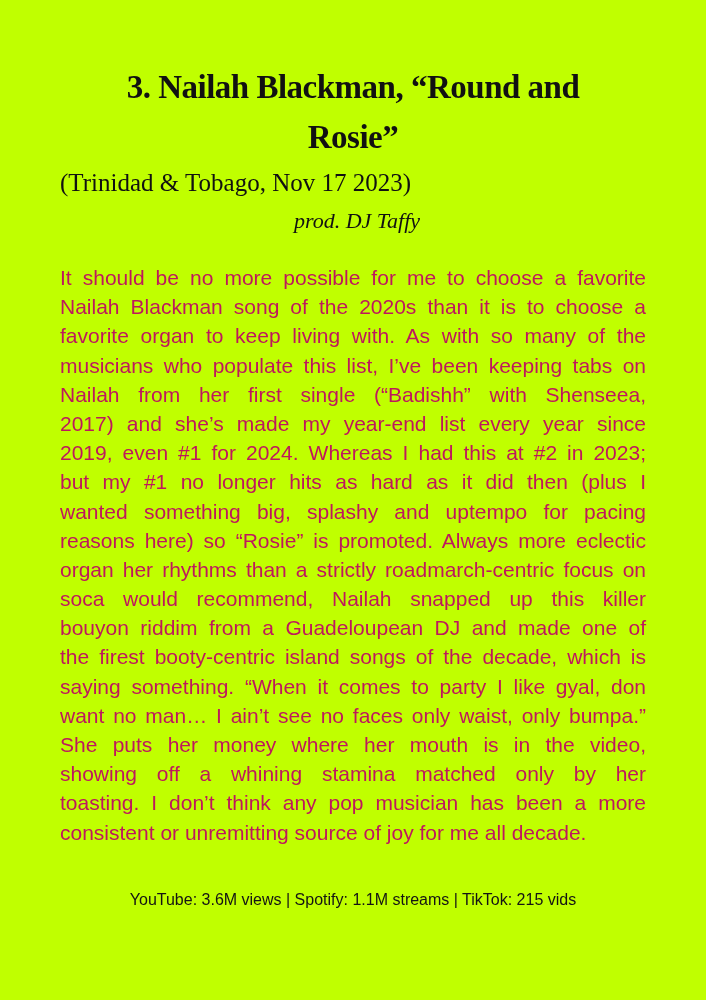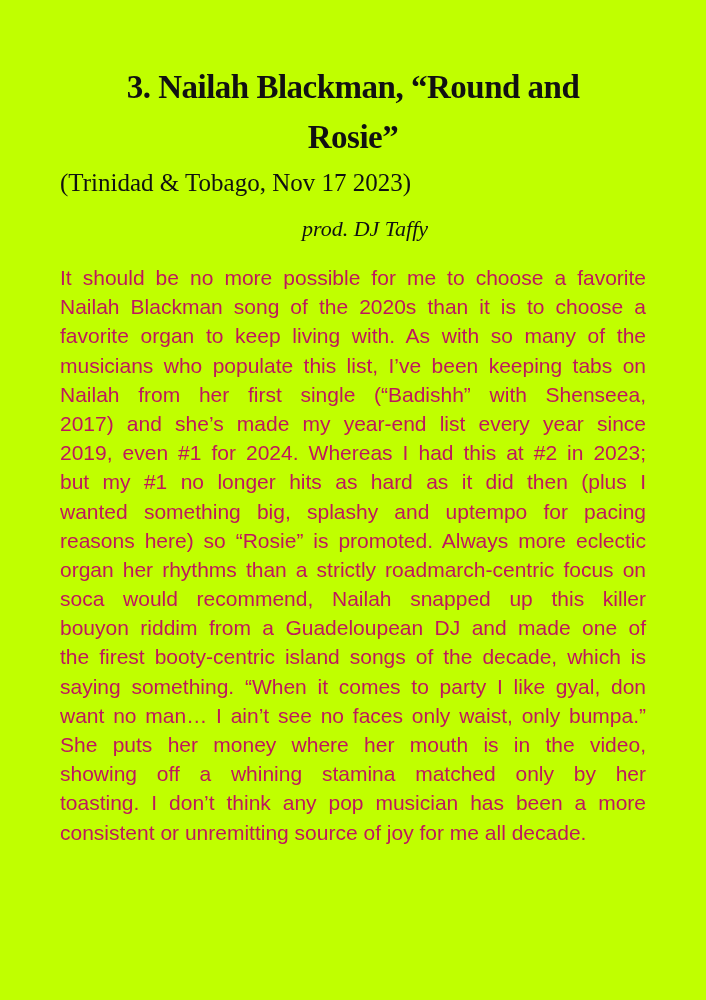--- a/index.html
+++ b/index.html
@@ -50,21 +50,21 @@
     .producer {
       position: absolute;
       left: 60px;
       top: 202px;
       width: 586px;
       text-align: center;
       font-family: "Liberation Serif", "DejaVu Serif", serif;
       font-style: italic;
       font-size: 22px;
       line-height: 30px;
-      margin: 12px;
+      margin: 4px;
       color: #111;
     }
     .body-text {
       position: absolute;
       left: 60px;
       top: 263px;
       width: 586px;
       font-family: "Liberation Sans", "DejaVu Sans", sans-serif;
       font-size: 21px;
       line-height: 29.2px;
@@ -124,13 +124,14 @@
     <span class="line">bouyon riddim from a Guadeloupean DJ and made one of</span>
     <span class="line">the firest booty-centric island songs of the decade, which is</span>
     <span class="line">saying something. “When it comes to party I like gyal, don</span>
     <span class="line">want no man… I ain’t see no faces only waist, only bumpa.”</span>
     <span class="line">She puts her money where her mouth is in the video,</span>
     <span class="line">showing off a whining stamina matched only by her</span>
     <span class="line">toasting. I don’t think any pop musician has been a more</span>
     <span class="line last">consistent or unremitting source of joy for me all decade.</span>
   </div>
 
+  <p class="stats">YouTube: 3.6M views | Spotify: 1.1M streams | TikTok: 215 vids</p>
 </div>
 
 </body></html>

